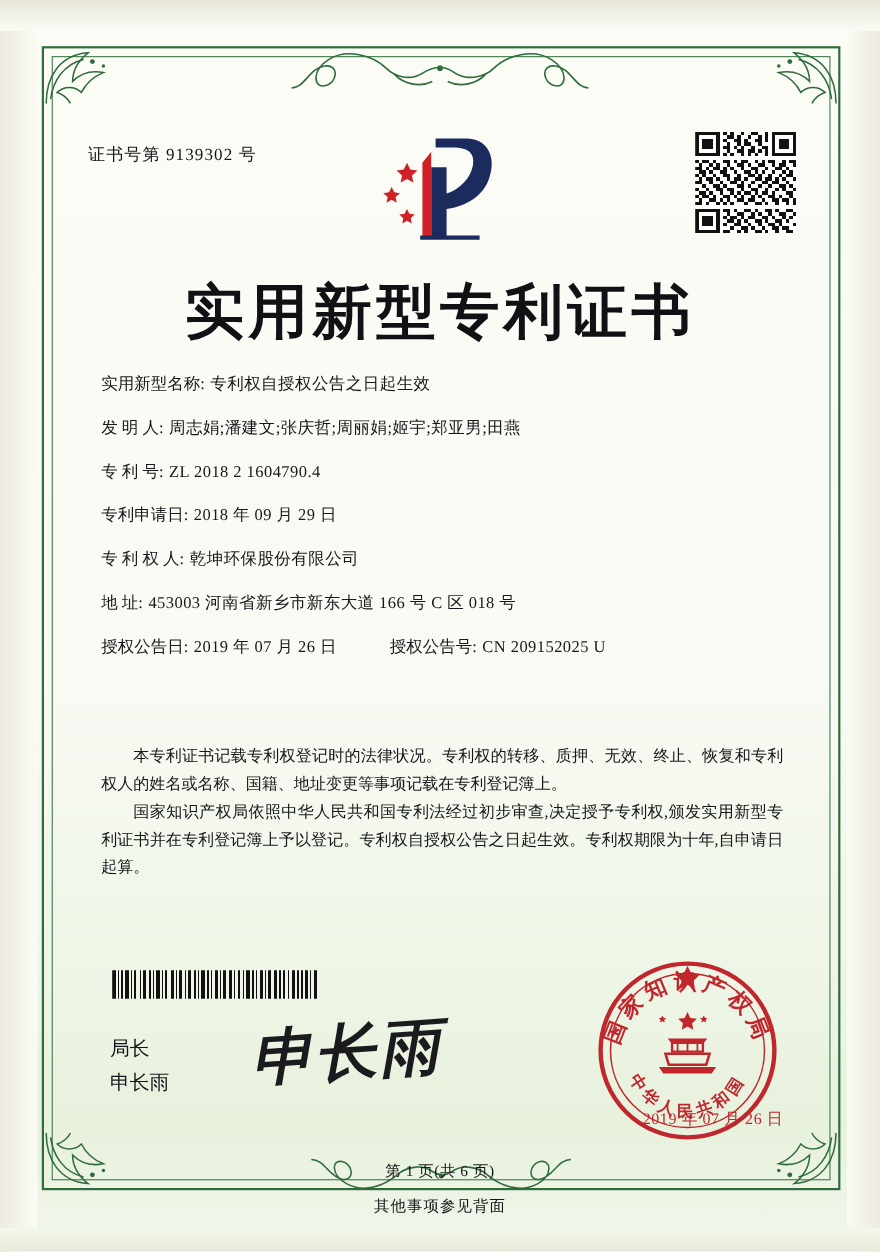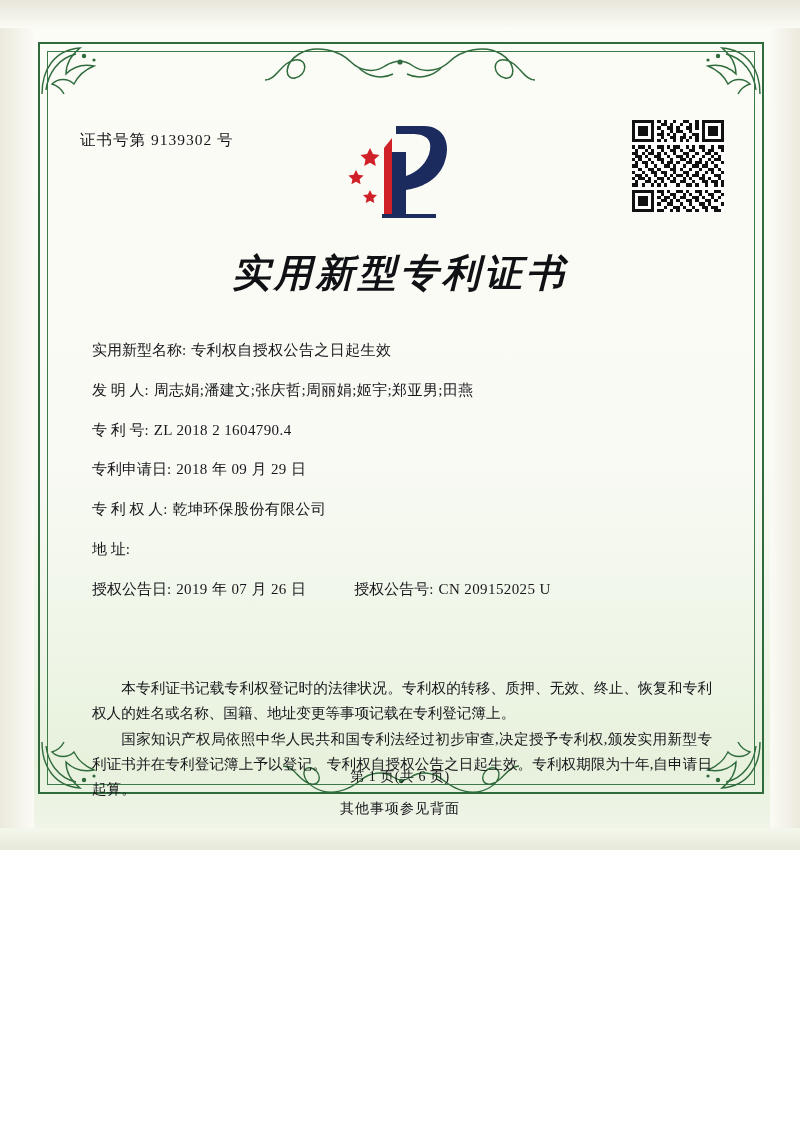--- a/index.html
+++ b/index.html
@@ -6,21 +6,21 @@
     margin: 0;
     padding: 0;
     background: #ffffff;
   }
   body {
     font-family: "Liberation Serif", "DejaVu Serif", serif;
   }
   .page {
     position: relative;
     width: 800px;
-    height: 850px;
+    height: 1138px;
     background: #fdfdf8;
     overflow: hidden;
   }
   
   .paper-bg {
     position: absolute;
     left: 0; top: 0; right: 0; bottom: 0;
     background:
       linear-gradient(to bottom,
         #fbfcf6 0%,
@@ -107,26 +107,25 @@
     height: 92px;
     background: #ffffff;
   }
   .qr svg { width: 100%; height: 100%; display:block; }
 
   .title {
     position: absolute;
     left: 0; right: 0;
     top: 248px;
     text-align: center;
-    font-size: 38px;
+    font-size: 54px;
     font-weight: bold;
     letter-spacing: 4px;
     color: #101114;
     font-family: "DejaVu Serif", "Liberation Serif", serif;
-    font-style: italic;
   }
 
   
   .fields {
     position: absolute;
     left: 92px;
     top: 342px;
     right: 80px;
     font-size: 15px;
     color: #16171b;
@@ -372,20 +371,21 @@
     <div class="frow">
       <span class="flabel">专利申请日:</span>
       <span class="fval">2018 年 09 月 29 日</span>
     </div>
     <div class="frow">
       <span class="flabel">专 利 权 人:</span>
       <span class="fval">乾坤环保股份有限公司</span>
     </div>
     <div class="frow">
       <span class="flabel">地        址:</span>
+      <span class="fval">453003 河南省新乡市新东大道 166 号 C 区 018 号</span>
     </div>
     <div class="frow two">
       <span class="flabel">授权公告日:</span>
       <span class="fval">2019 年 07 月 26 日</span>
       <span class="seg2">
         <span class="flabel">授权公告号:</span>
         <span class="fval">CN 209152025 U</span>
       </span>
     </div>
   </div>

